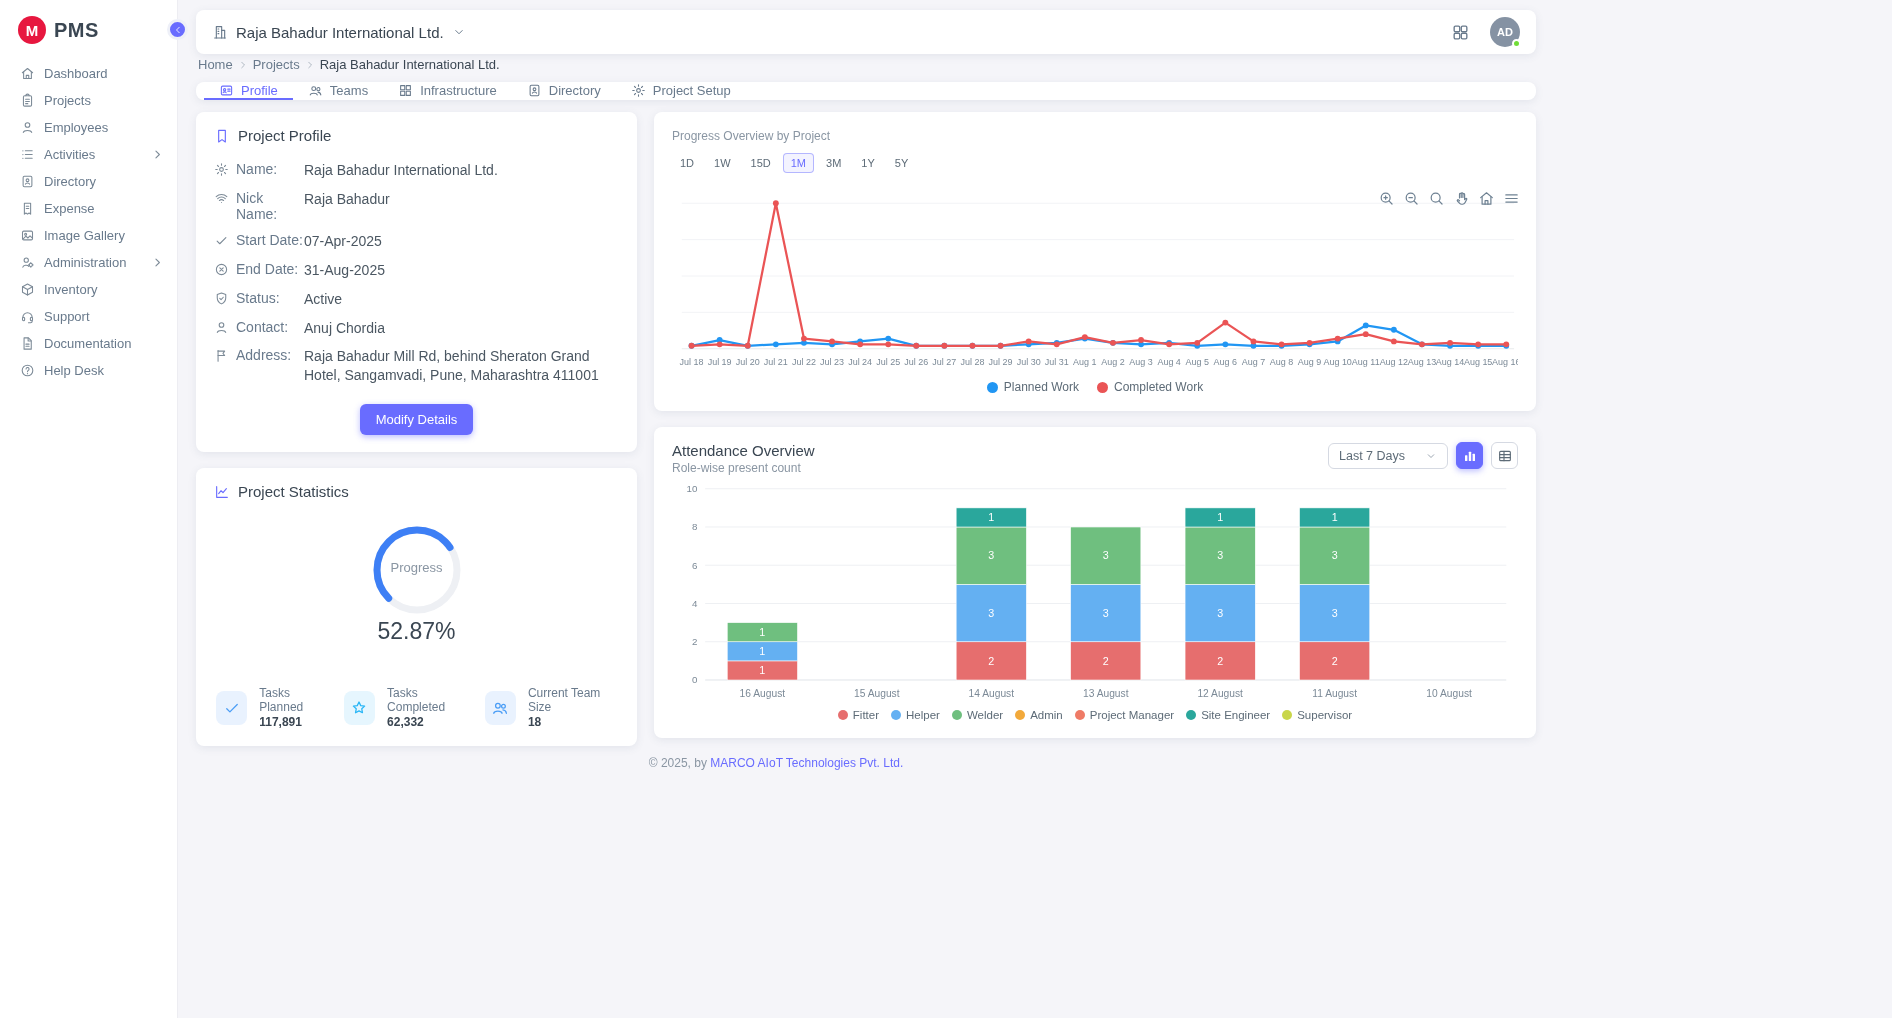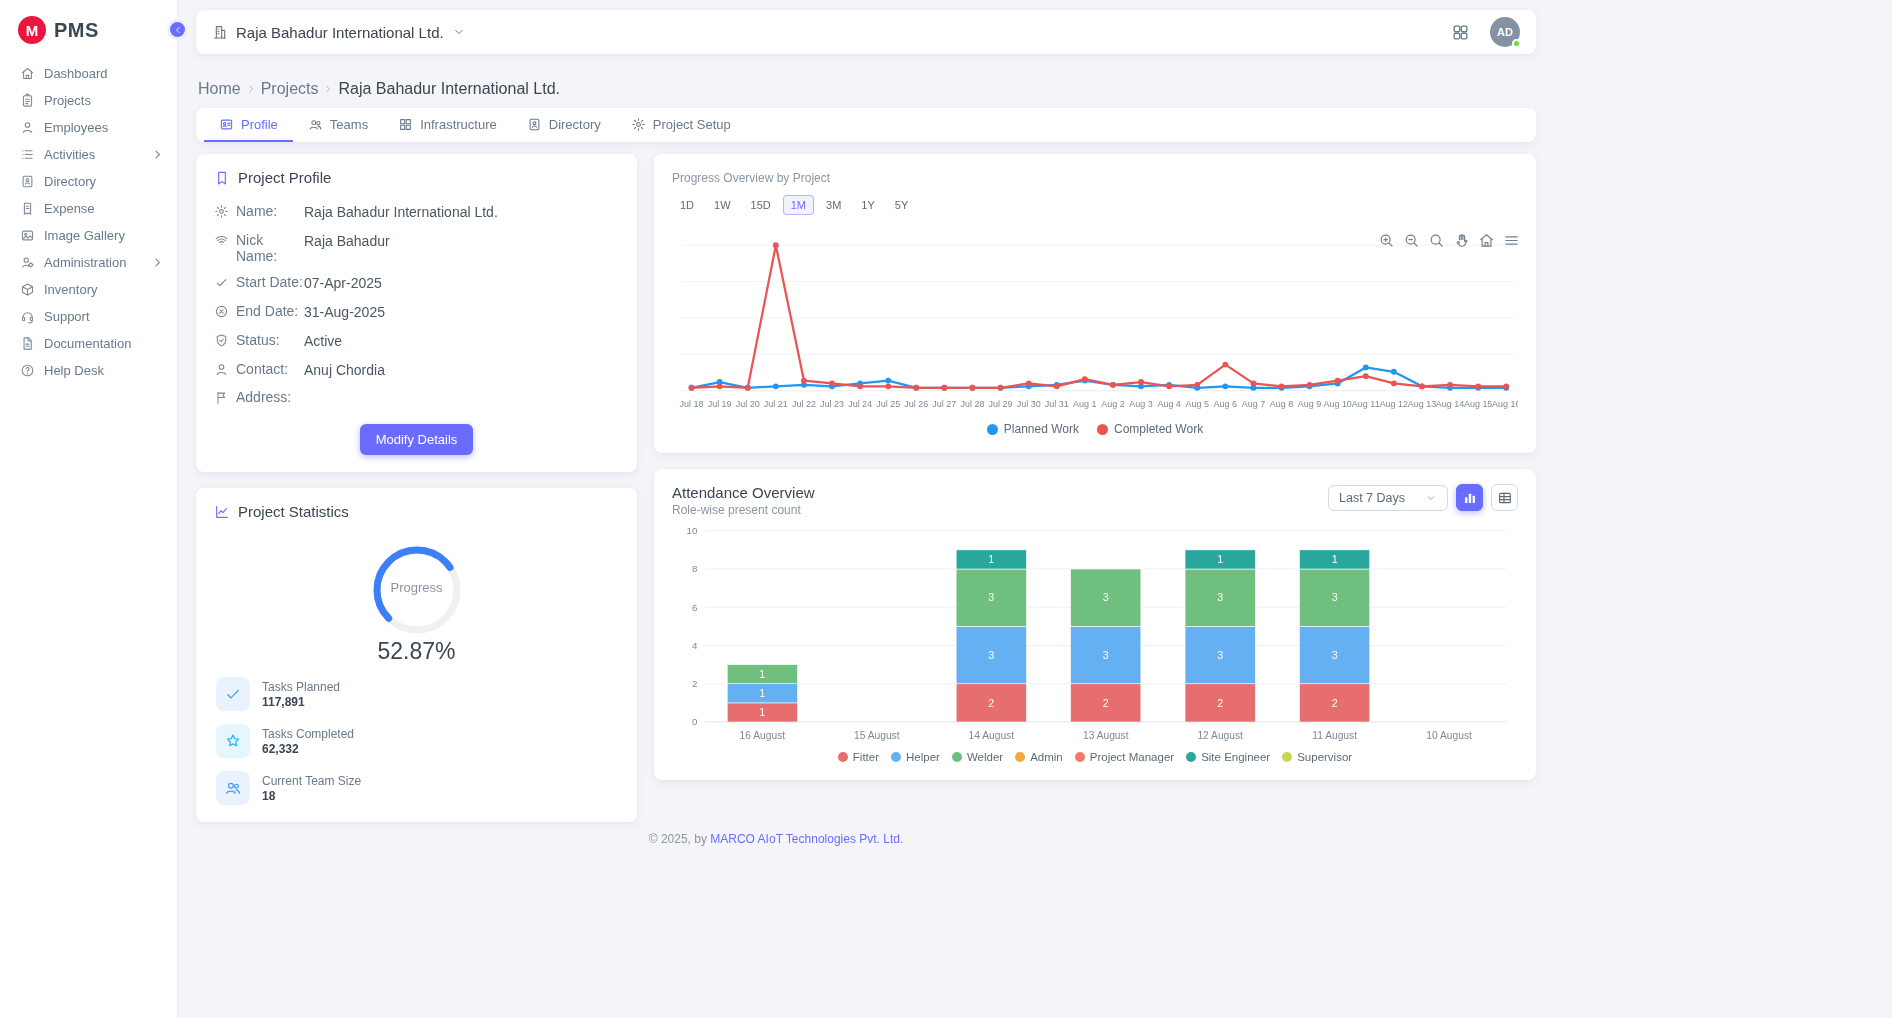--- a/index.html
+++ b/index.html
@@ -28,27 +28,27 @@
 
   .topbar{height:44px;display:flex;align-items:center;gap:8px;padding:0 16px}
   .topbar .ico{color:#697a8c}
   .company{font-size:15px;font-weight:500;color:#3a4652;cursor:pointer}
   .topbar .chev{width:14px;height:14px;cursor:pointer}
   .topbar-right{margin-left:auto;display:flex;align-items:center;gap:20px}
   .apps-ico{width:19px;height:19px;cursor:pointer}
   .avatar{position:relative;width:30px;height:30px;border-radius:50%;background:#8592a3;color:#fff;font-size:11px;font-weight:bold;display:flex;align-items:center;justify-content:center;cursor:pointer}
   .status-dot{position:absolute;right:-1px;bottom:-1px;width:9px;height:9px;border-radius:50%;background:#71dd37;border:2px solid #fff}
 
-  .breadcrumb{display:flex;align-items:center;gap:4px;margin:26px 2px 0;font-size:16px}
+  .breadcrumb{display:flex;align-items:center;gap:4px;margin:3px 2px 0;font-size:13px}
   .crumb{color:#697a8c}
   .crumb.link{cursor:pointer}
   .crumb.current{color:#3a4652}
   .breadcrumb .ico{width:12px;height:12px;color:#a3adb8}
 
-  .tabs{margin-top:10px;display:flex;align-items:stretch;height:34px;padding:0 8px}
+  .tabs{margin-top:10px;display:flex;align-items:stretch;height:18px;padding:0 8px}
   .tab{display:flex;align-items:center;gap:7px;padding:0 15px;font-size:13px;color:#697a8c;cursor:pointer;border-bottom:2px solid transparent}
   .tab .ico{width:15px;height:15px}
   .tab.active{color:#696cff;border-bottom-color:#696cff}
 
   .grid{display:grid;grid-template-columns:441px 1fr;gap:17px;margin-top:12px;align-items:start}
   .col{display:flex;flex-direction:column;gap:16px}
 
   .card-pad{padding:15px 18px 17px}
   .card-head{display:flex;align-items:center;gap:8px;margin-bottom:12px}
   .card-head .ico{width:16px;height:16px;color:#696cff}
@@ -60,21 +60,21 @@
   .field .ico{width:15px;height:15px;color:#7c8a97;margin-top:1px}
   .f-label{color:#697a8c}
   .f-value{color:#4b5762;line-height:1.35}
   .btn-row{text-align:center;margin-top:14px}
   .btn-primary{background:#696cff;color:#fff;border:none;border-radius:6px;font-size:13px;padding:8px 16px;cursor:pointer;box-shadow:0 2px 6px rgba(105,108,255,.45);font-family:inherit}
 
   
   .gauge-wrap{position:relative;width:112px;margin:14px auto 0}
   .gauge-label{position:absolute;left:0;top:46px;width:100%;text-align:center;color:#8a96a3;font-size:13px}
   .gauge-value{text-align:center;font-size:23px;color:#3a4652;margin-top:-8px;font-weight:500}
-  .stats-list{margin-top:12px;display:flex;flex-direction:column;gap:13px;padding-left:2px}
+  .stats-list{margin-top:41px;display:flex;gap:13px;padding-left:2px}
   .stat{display:flex;align-items:center;gap:12px}
   .stat-ico{width:34px;height:34px;border-radius:8px;display:flex;align-items:center;justify-content:center}
   .stat-ico .ico{width:18px;height:18px}
   .stat-label{font-size:12px;color:#697a8c}
   .stat-value{font-size:12px;font-weight:bold;color:#3a4652;margin-top:1px}
 
   
   .chart-card{position:relative}
   .ranges{display:flex;align-items:center;gap:4px;margin-top:10px}
   .range{font-size:11px;color:#5d6b77;padding:3px 7px;border:1px solid transparent;border-radius:4px;cursor:pointer;background:none;font-family:inherit}
@@ -429,20 +429,21 @@
           <span class="f-value">Anuj Chordia</span>
         </div>
         <div class="field">
           <span class="ico">
               <svg viewBox="0 0 24 24" fill="none" stroke="currentColor" stroke-width="1.7" stroke-linecap="round" stroke-linejoin="round">
                 <path d="M6.5 21V4"></path>
                 <path d="M6.5 5h10.5l-2.6 3.5 2.6 3.5H6.5"></path>
               </svg>
             </span>
           <span class="f-label">Address:</span>
+          <span class="f-value">Raja Bahadur Mill Rd, behind Sheraton Grand Hotel, Sangamvadi, Pune, Maharashtra 411001</span>
         </div>
         <div class="btn-row">
           <button class="btn-primary">Modify Details</button>
         </div>
       </section>
 
       <section class="card card-pad">
         <div class="card-head">
           <span class="ico">
               <svg viewBox="0 0 24 24" fill="none" stroke="currentColor" stroke-width="1.7" stroke-linecap="round" stroke-linejoin="round">

